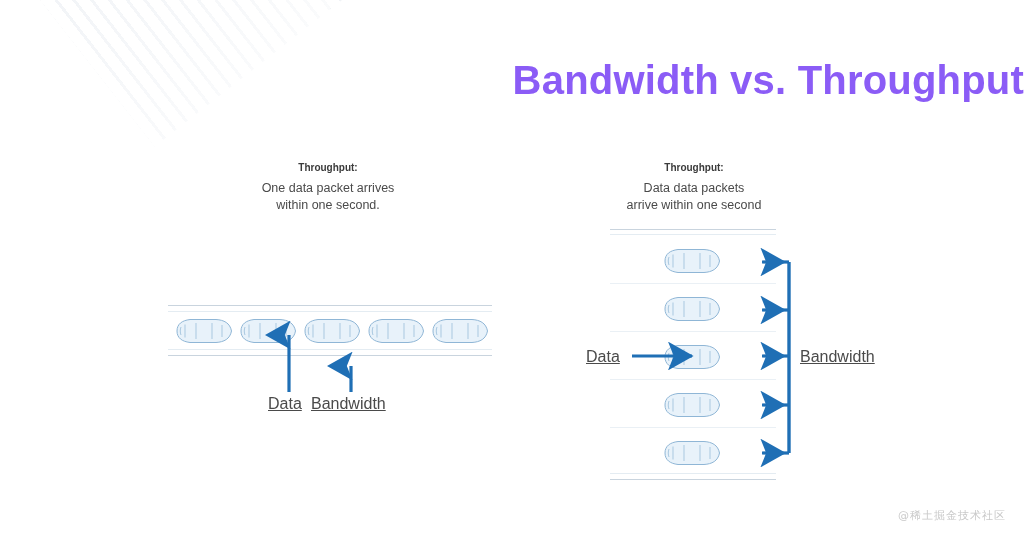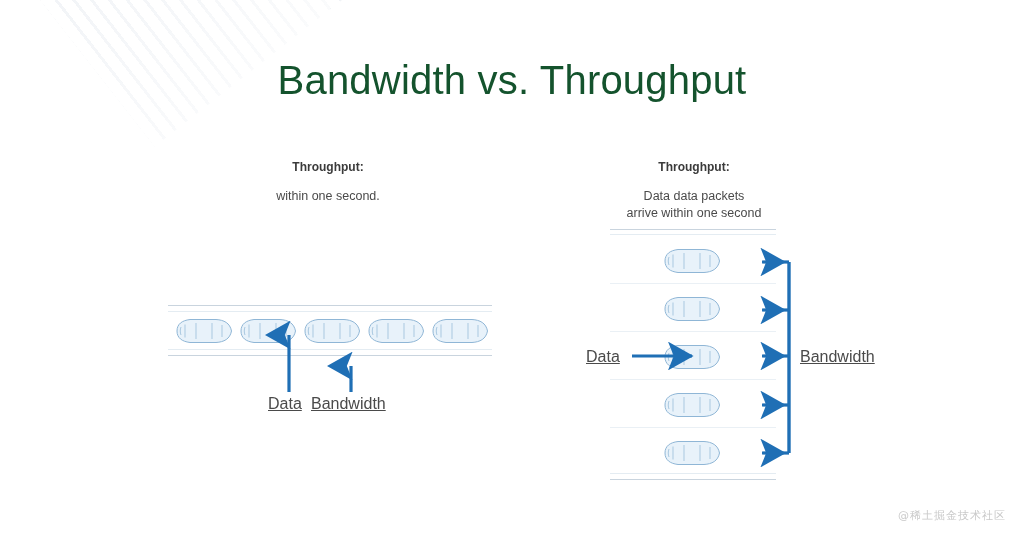--- a/index.html
+++ b/index.html
@@ -27,36 +27,36 @@
   }
   .corner-fade{
     position:absolute;left:0;top:0;width:330px;height:200px;
     background:linear-gradient(135deg, rgba(255,255,255,0) 0%, rgba(255,255,255,.55) 55%, rgba(255,255,255,1) 90%);
     pointer-events:none;
   }
 
   
   .title{
     position:absolute;left:0;right:0;top:58px;
-    text-align:center;
+    text-align:right;
     font-size:40px;
-    font-weight:400;
-    color:#14532d;
+    font-weight:700;
+    color:#8b5cf6;
     letter-spacing:.2px;
   }
 
   
   .caption{
     position:absolute;
     text-align:center;
     color:#4a4a4a;
     font-size:12.5px;
     line-height:17.5px;
   }
-  .caption .hd{display:block;font-weight:bold;color:#3b3b3b;margin-bottom:11px;font-size:12px;}
+  .caption .hd{display:block;font-weight:bold;color:#3b3b3b;margin-bottom:3px;font-size:10px;}
   .caption .ln{display:block;}
   #caption-left{left:232px;top:159px;width:192px;}
   #caption-right{left:598px;top:159px;width:192px;}
 
   
   .lbl{
     position:absolute;
     color:#4a4a4a;
     font-size:16px;
     white-space:nowrap;
@@ -88,20 +88,21 @@
 
 <div id="slide">
 
   <div class="corner-decor"></div>
   <div class="corner-fade"></div>
 
   <div class="title">Bandwidth vs. Throughput</div>
 
   <div class="caption" id="caption-left">
     <span class="hd">Throughput:</span>
+    <span class="ln">One data packet arrives</span>
     <span class="ln">within one second.</span>
   </div>
 
   <div class="caption" id="caption-right">
     <span class="hd">Throughput:</span>
     <span class="ln">Data data packets</span>
     <span class="ln">arrive within one second</span>
   </div>
 
   <div class="hline" style="left:168px;top:305px;width:324px;"></div>

